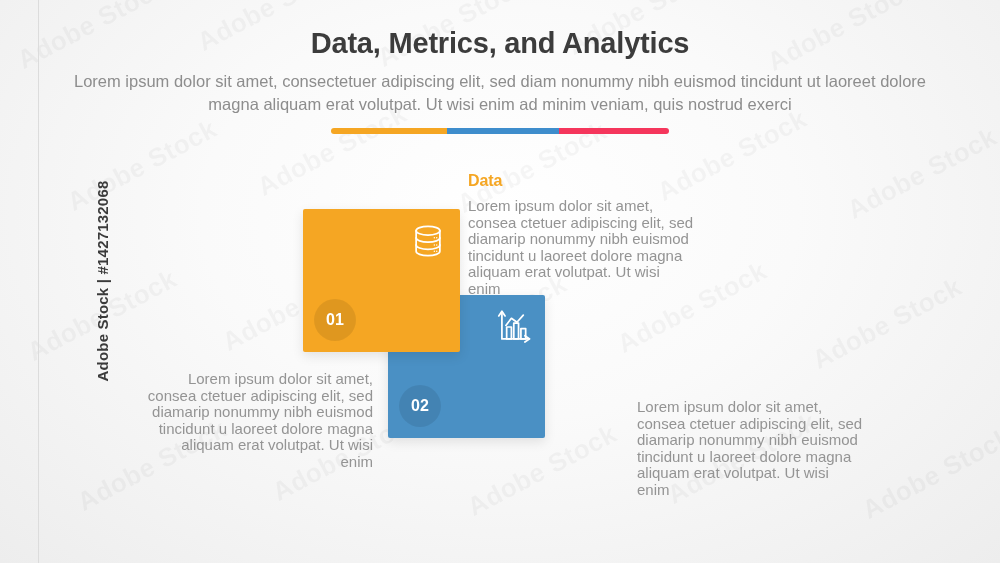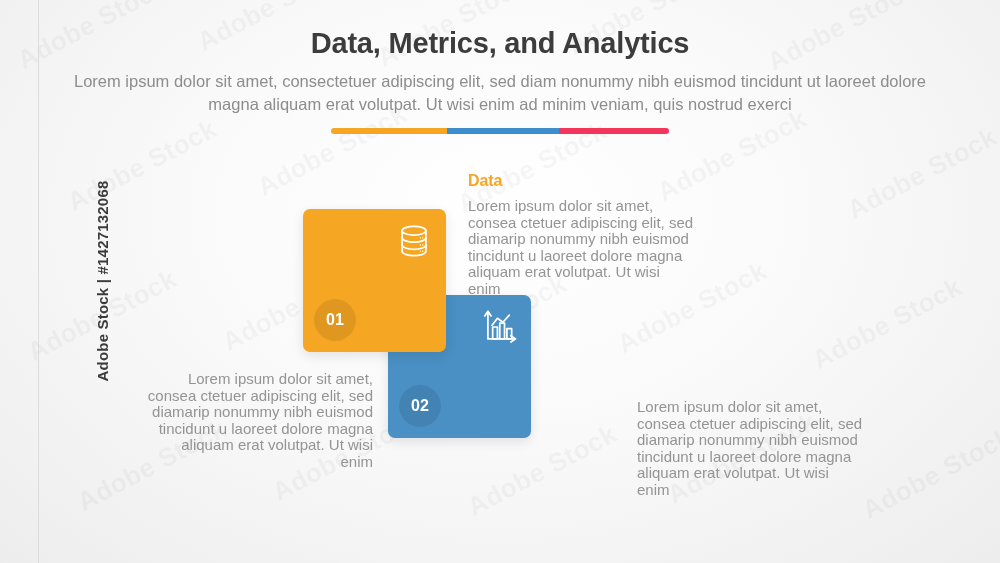--- a/index.html
+++ b/index.html
@@ -52,22 +52,22 @@
     position:absolute; left:331px; top:128px;
     width:338px; height:6px; display:flex; border-radius:3px; overflow:hidden;
   }
   .divider span { height:100%; display:block; }
   .seg-a { flex:0 0 116px; }
   .seg-b { flex:0 0 112px; }
   .seg-c { flex:1 1 auto; }
 
   
   .card {
-    position:absolute; width:143px; height:143px;
-    border-radius:7px;
+    position:absolute; width:157px; height:143px;
+    border-radius:2px;
     box-shadow:0 4px 12px rgba(0,0,0,0.10);
   }
   .card.c1 { left:303px; top:209px; background:#F5A623; z-index:3; }
   .card.c2 { left:388px; top:295px; background:#4A90C4; z-index:2; }
   .card.c3 { left:465px; top:377px; background:#F54360; z-index:1; }
 
   .card-ico {
     position:absolute; right:13px; top:13px;
     width:38px; height:38px; color:#ffffff;
   }

